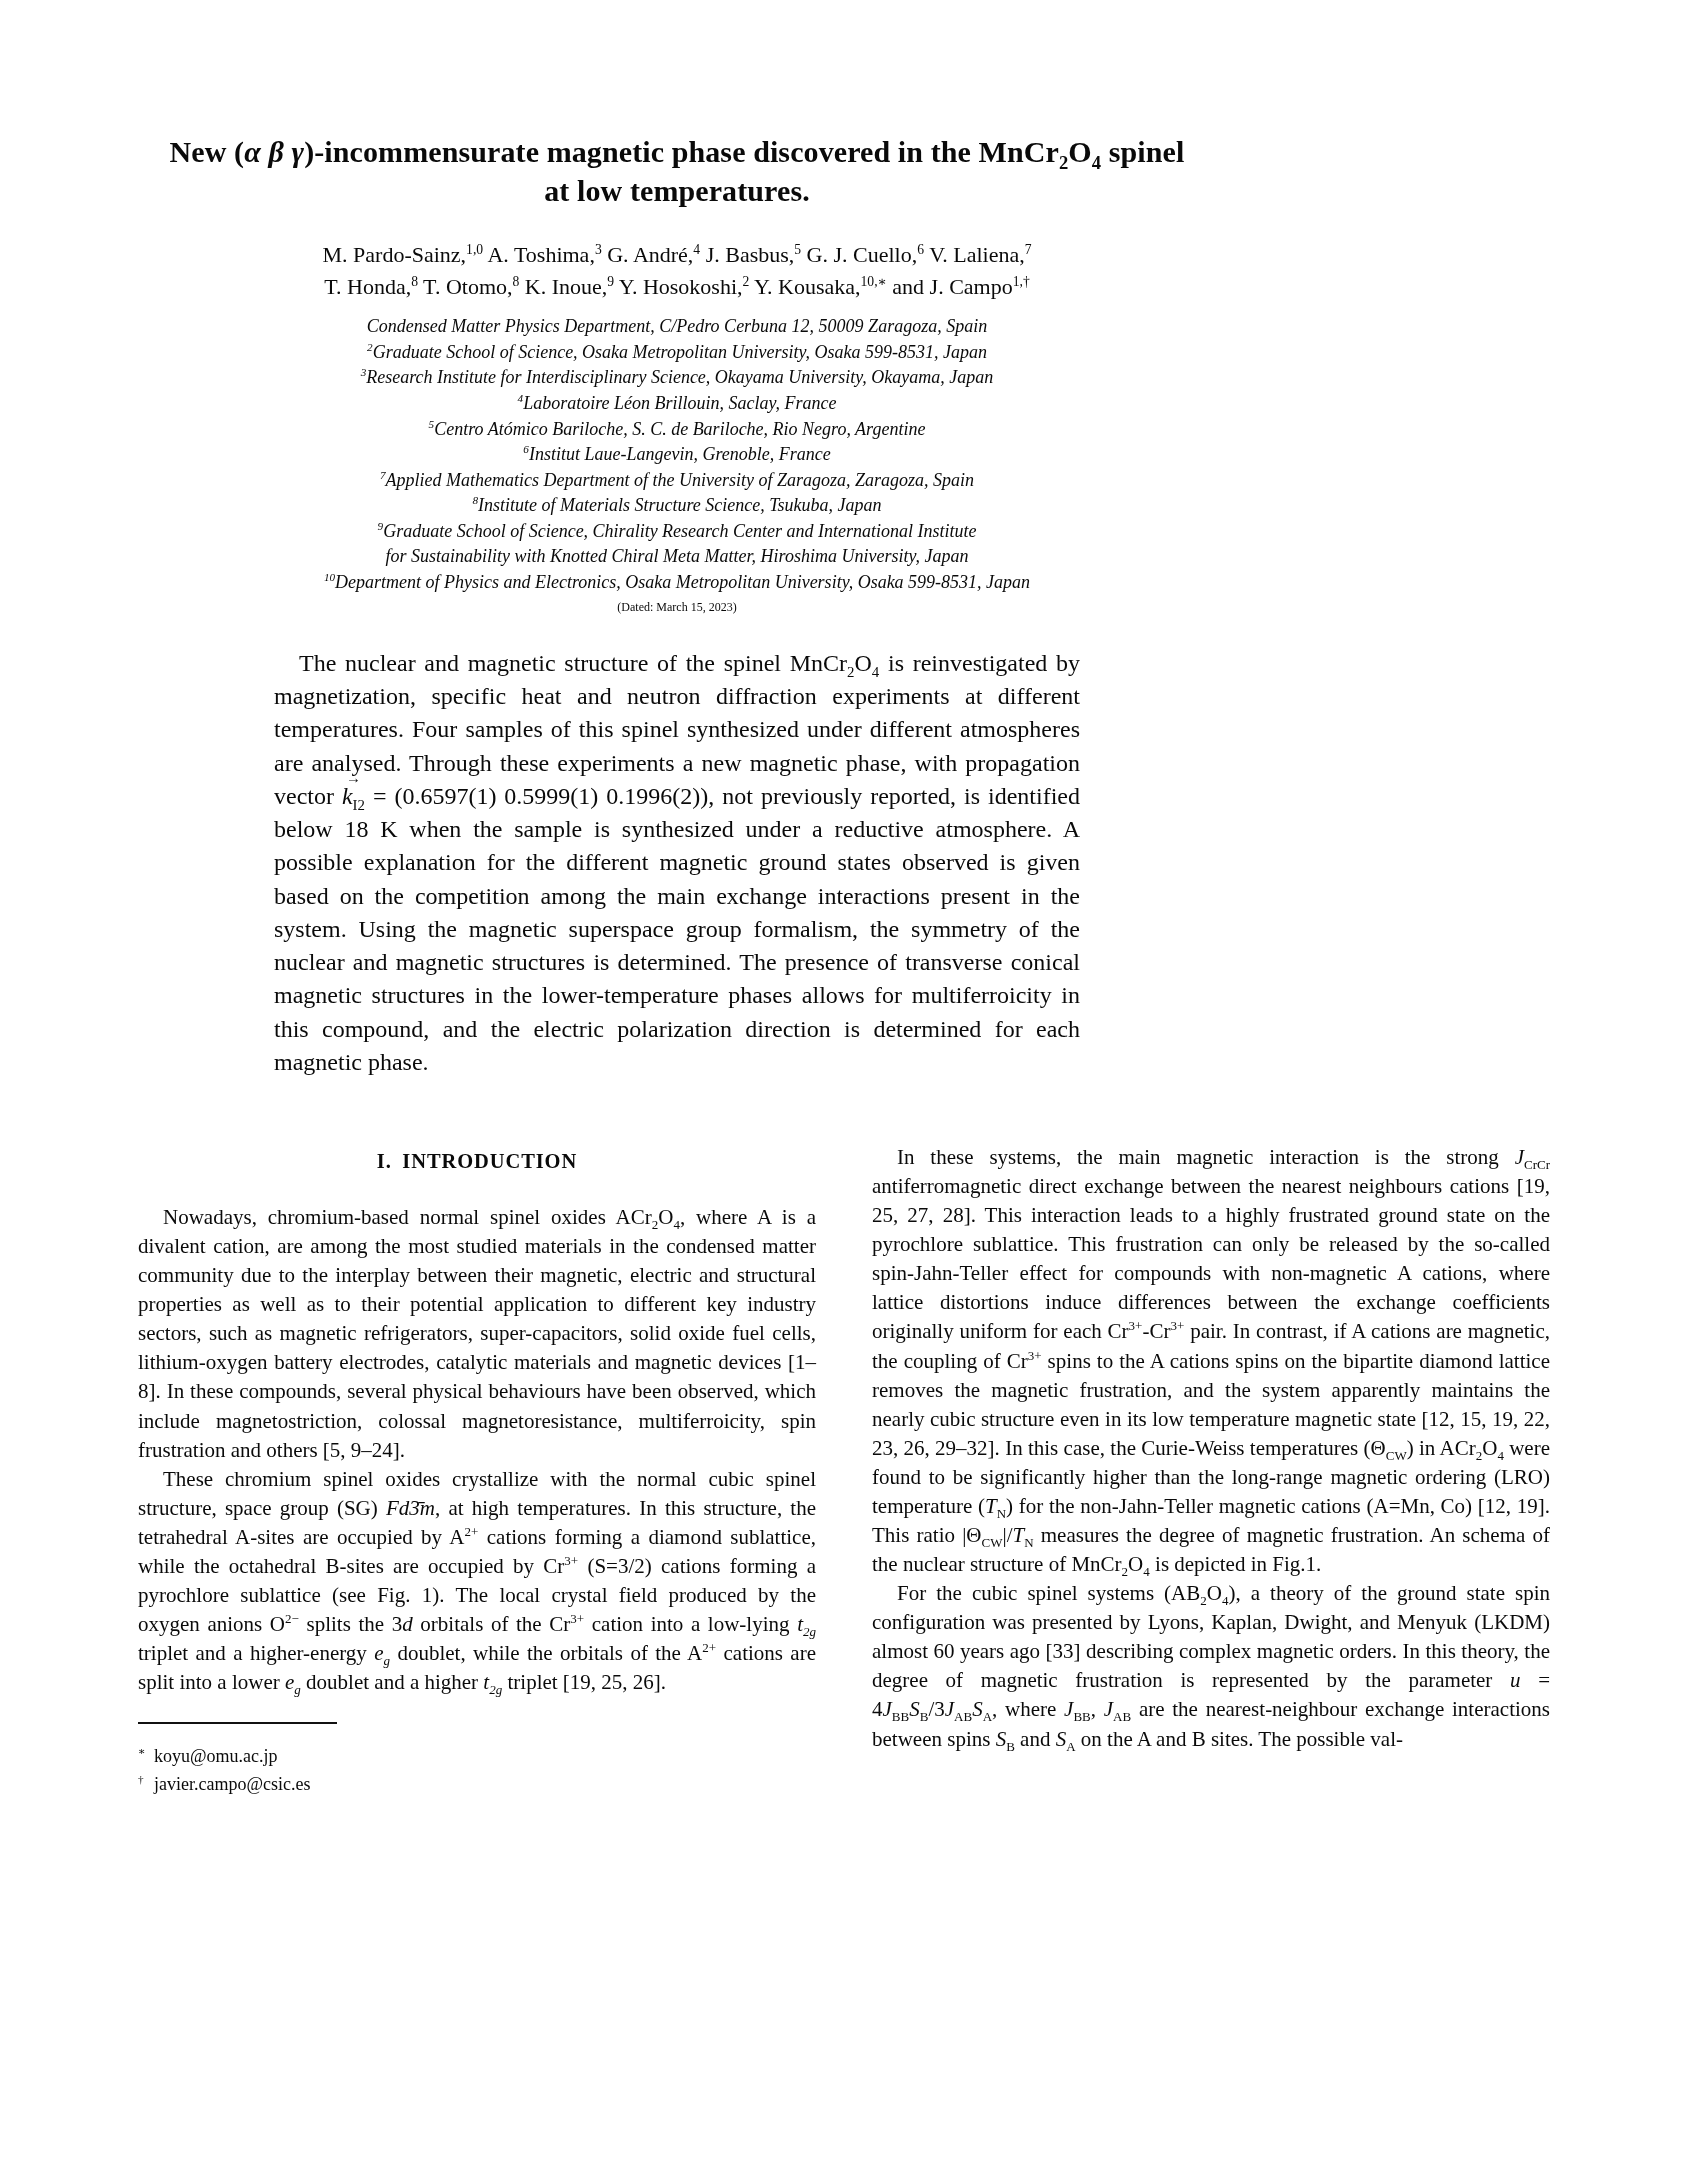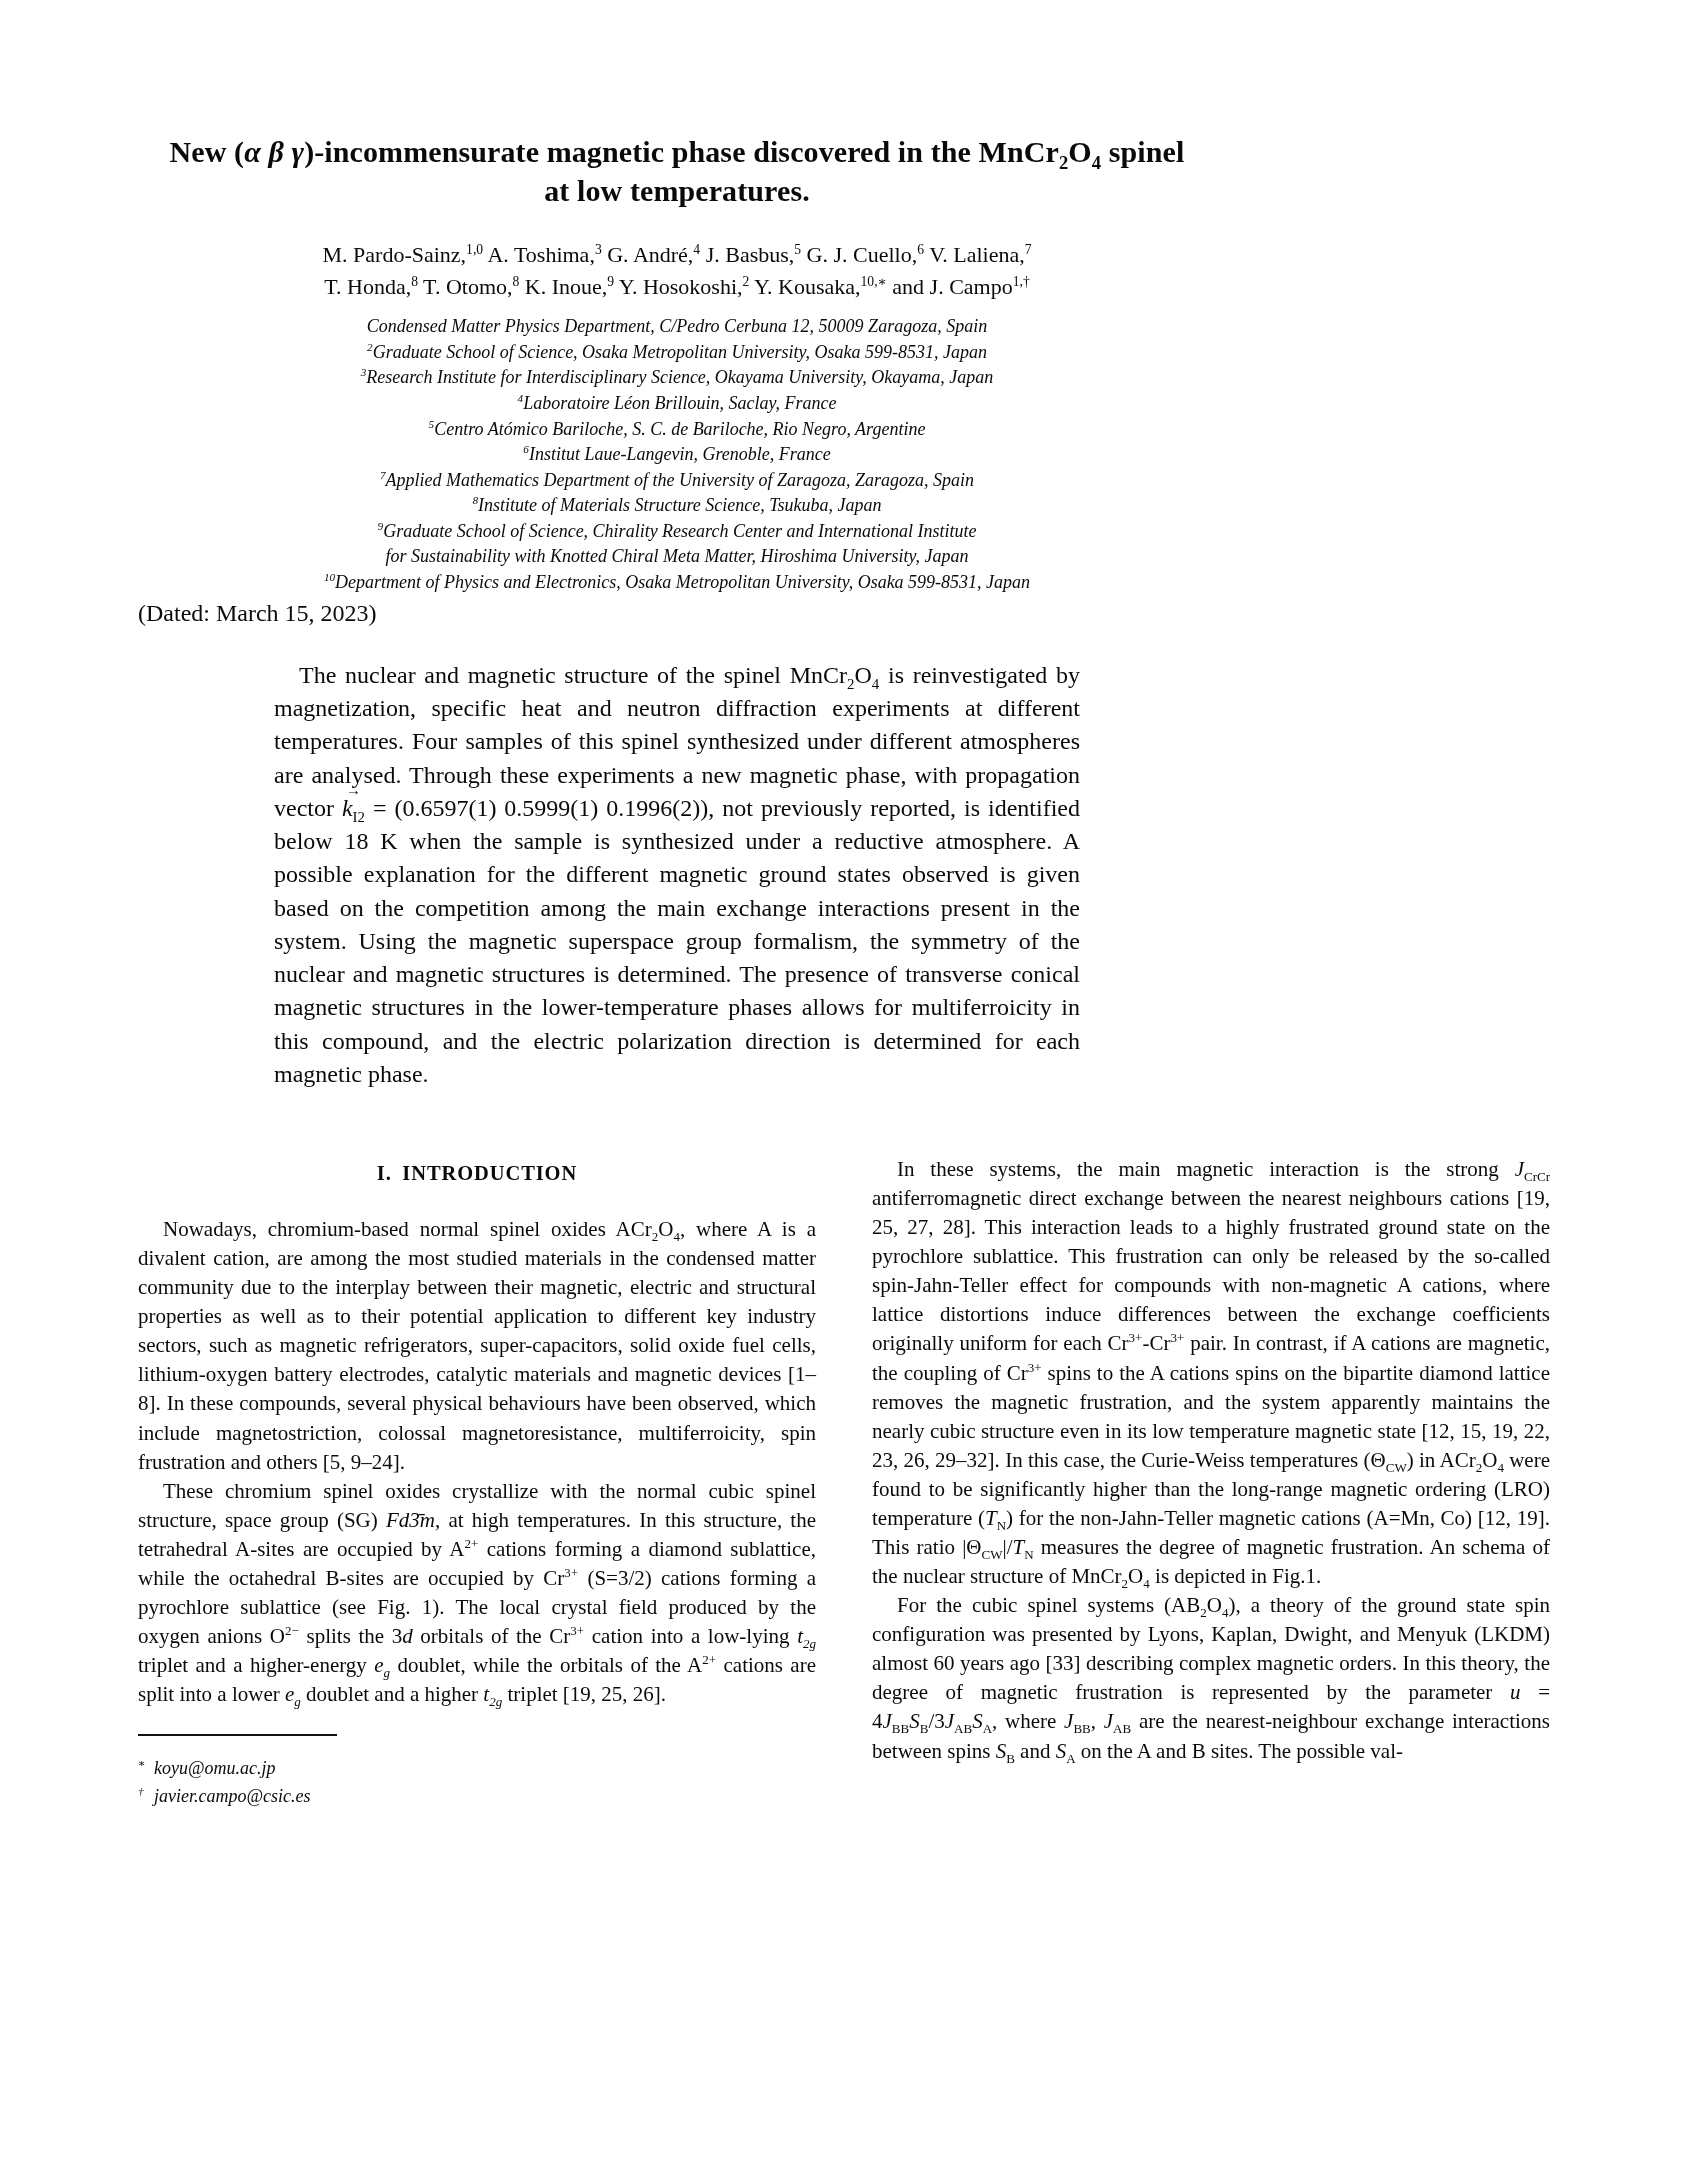--- a/index.html
+++ b/index.html
@@ -39,21 +39,22 @@
     margin-top: 12px;
     text-align: center;
     font-size: 18px;
     font-style: italic;
     line-height: 1.42;
     font-family: "Liberation Serif", "DejaVu Serif", serif;
   }
   .affils .aline { display:block; }
   .dated {
     margin-top: 4.6px;
-    font-size: 24px;
+    text-align: center;
+    font-size: 12px;
   }
 
   
   .abstract {
     margin: 32px 136px 10px 136px;
     font-size: 24px;
     line-height: 1.385;
     text-align: justify;
     text-justify: inter-word;
     hyphens: manual;
@@ -85,21 +86,21 @@
     text-align: justify;
     text-justify: inter-word;
     margin: 0 0 0 0;
     text-indent: 25px;
     hyphens: manual;
   }
   p.para + p.para { margin-top: 0; }
   p.gap { margin-top: 20px; }
 
   
-  .fn-wrap { margin-top: 25px; font-style: italic; }
+  .fn-wrap { margin-top: 25px; }
   .fn-rule {
     width: 199px; height: 2px; background:#111; margin: 0 0 20px 0;
   }
   .fnote {
     font-size: 18px;
     line-height: 1.42;
     margin: 0 0 2.6px 0;
     white-space: nowrap;
   }
   .fnote .mk { display:inline-block; min-width: 16px; }

